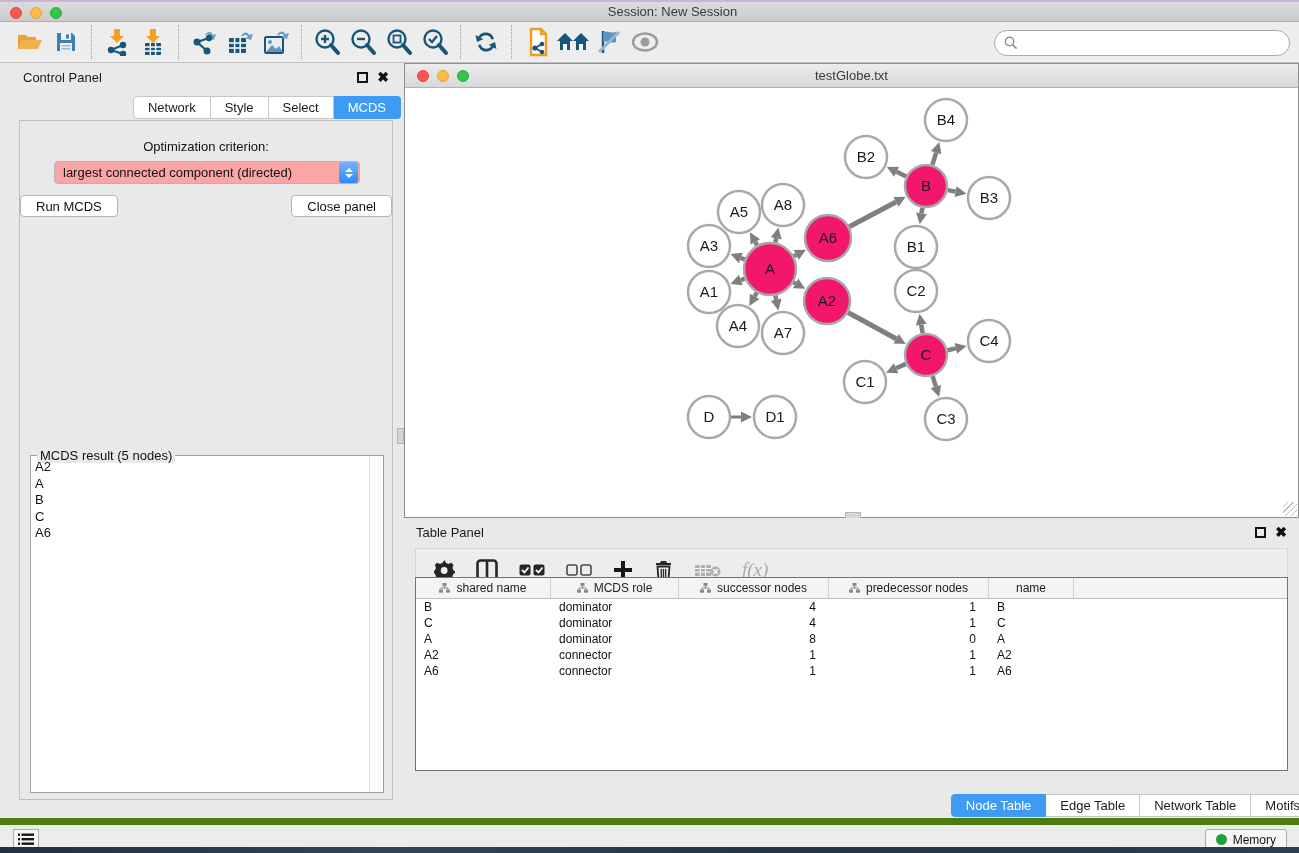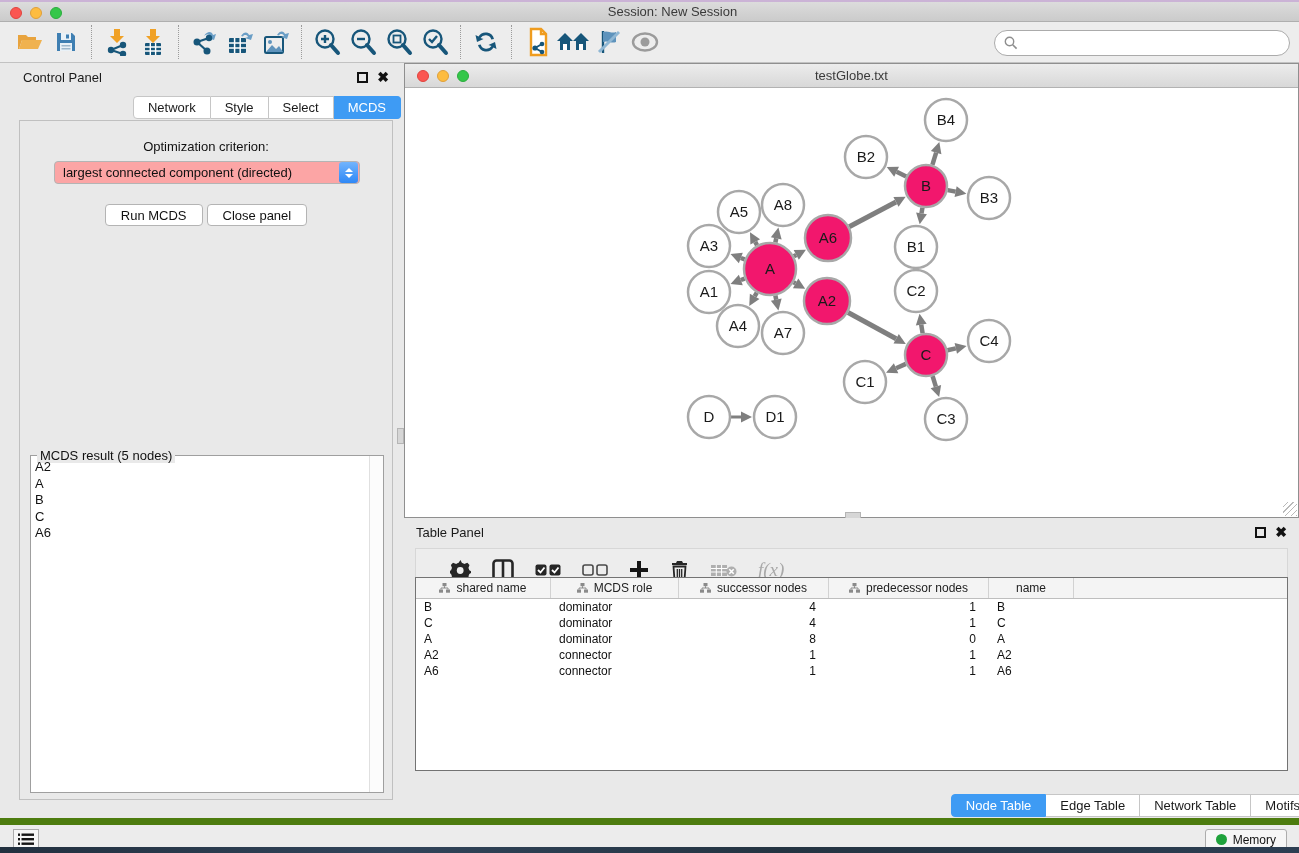--- a/index.html
+++ b/index.html
@@ -40,21 +40,21 @@
   .cp-box { position:absolute; left:8px; top:57px; width:374px; height:680px; border:1px solid #C0C0C0; background:#E9E9E9; }
   .opt-label { text-align:center; margin-top:18px; font-size:13px; color:#111; }
   .dropdown { position:absolute; left:34px; top:40px; width:306px; height:23px; background:#fca5a5;
     border:1px solid #B4B4B4; border-radius:4px; display:flex; align-items:center; }
   .dropdown-text { font-size:13px; padding-left:8px; color:#111; flex:1; white-space:nowrap; }
   .dropdown-stepper { width:19px; height:21px; border-radius:3px; margin-right:1px;
     background:linear-gradient(#72B4FC,#2F88F6); display:flex; flex-direction:column; align-items:center; justify-content:center; }
   .chev { width:0; height:0; border-left:4px solid transparent; border-right:4px solid transparent; }
   .chev.up { border-bottom:4px solid #FFF; margin-bottom:2px; }
   .chev.down { border-top:4px solid #FFF; }
-  .cp-buttons { position:absolute; left:0; top:83px; width:100%; display:flex; justify-content:center; gap:4px; }
+  .cp-buttons { position:absolute; left:0; top:74px; width:100%; display:flex; justify-content:space-between; gap:4px; }
   .mac-btn { font-size:13px; color:#111; background:#FFF; border:1px solid #B4B4B4; border-radius:4px;
     padding:2px 15px; height:22px; }
   .result-fieldset { position:absolute; left:10px; top:334px; width:354px; height:338px;
     border:1px solid #9F9F9F; background:#FFF; }
   .result-legend { position:absolute; left:6px; top:-8px; background:#E9E9E9; padding:0 3px; font-size:13px; color:#111; }
   .result-list { position:absolute; left:0; top:0; bottom:0; right:14px; padding:3px 0 0 4px; overflow:hidden; }
   .result-item { font-size:13px; line-height:16.5px; color:#111; }
   .result-scroll { position:absolute; right:0; top:0; bottom:0; width:14px; background:#FCFCFC; border-left:1px solid #E0E0E0; }
 
   
@@ -65,21 +65,21 @@
   .net-title { font-size:13px; color:#3A3A3A; }
   .net-canvas { position:absolute; left:0; top:24px; right:0; bottom:0; background:#FFF; overflow:hidden; }
   .resize-grip { position:absolute; right:1px; bottom:1px; width:14px; height:14px;
     background:repeating-linear-gradient(135deg, transparent 0 3px, #B9B9B9 3px 4px); }
   .divider-handle-v { position:absolute; left:397px; top:428px; width:7px; height:16px; background:#D6D6D6; border:1px solid #B5B5B5; }
   .divider-handle-h { position:absolute; left:845px; top:512px; width:16px; height:7px; background:#D6D6D6; border:1px solid #B5B5B5; }
 
   
   .table-panel { position:absolute; left:404px; top:518px; width:895px; height:300px; background:#E9E9E9; }
   .tp-toolbar { position:absolute; left:11px; top:30px; width:873px; height:44px; background:#EDEDED;
-    border:1px solid #D7D7D7; display:flex; align-items:center; padding-left:34px; gap:21px; }
+    border:1px solid #D7D7D7; display:flex; align-items:center; padding-left:18px; gap:21px; }
   .tp-icon { display:flex; align-items:center; justify-content:center; height:24px; }
   .fx-label { font-family:"Liberation Serif",serif; font-style:italic; font-size:19px; color:#A9A9A9; }
   .data-table { position:absolute; left:11px; top:59px; width:873px; height:194px; background:#FFF;
     border:1px solid #737373; overflow:hidden; }
   .dt-header { display:flex; height:21px; background:#F4F4F4; border-bottom:1px solid #BEBEBE; }
   .dt-hcell { font-size:12px; color:#222; display:flex; align-items:center; justify-content:center; gap:6px;
     border-right:1px solid #D2D2D2; height:100%; }
   .dt-row { display:flex; height:16px; }
   .dt-cell { font-size:12px; color:#111; padding:1px 8px 0 8px; white-space:nowrap; overflow:hidden; }
   .dt-cell.num { text-align:right; padding-right:13px; }

